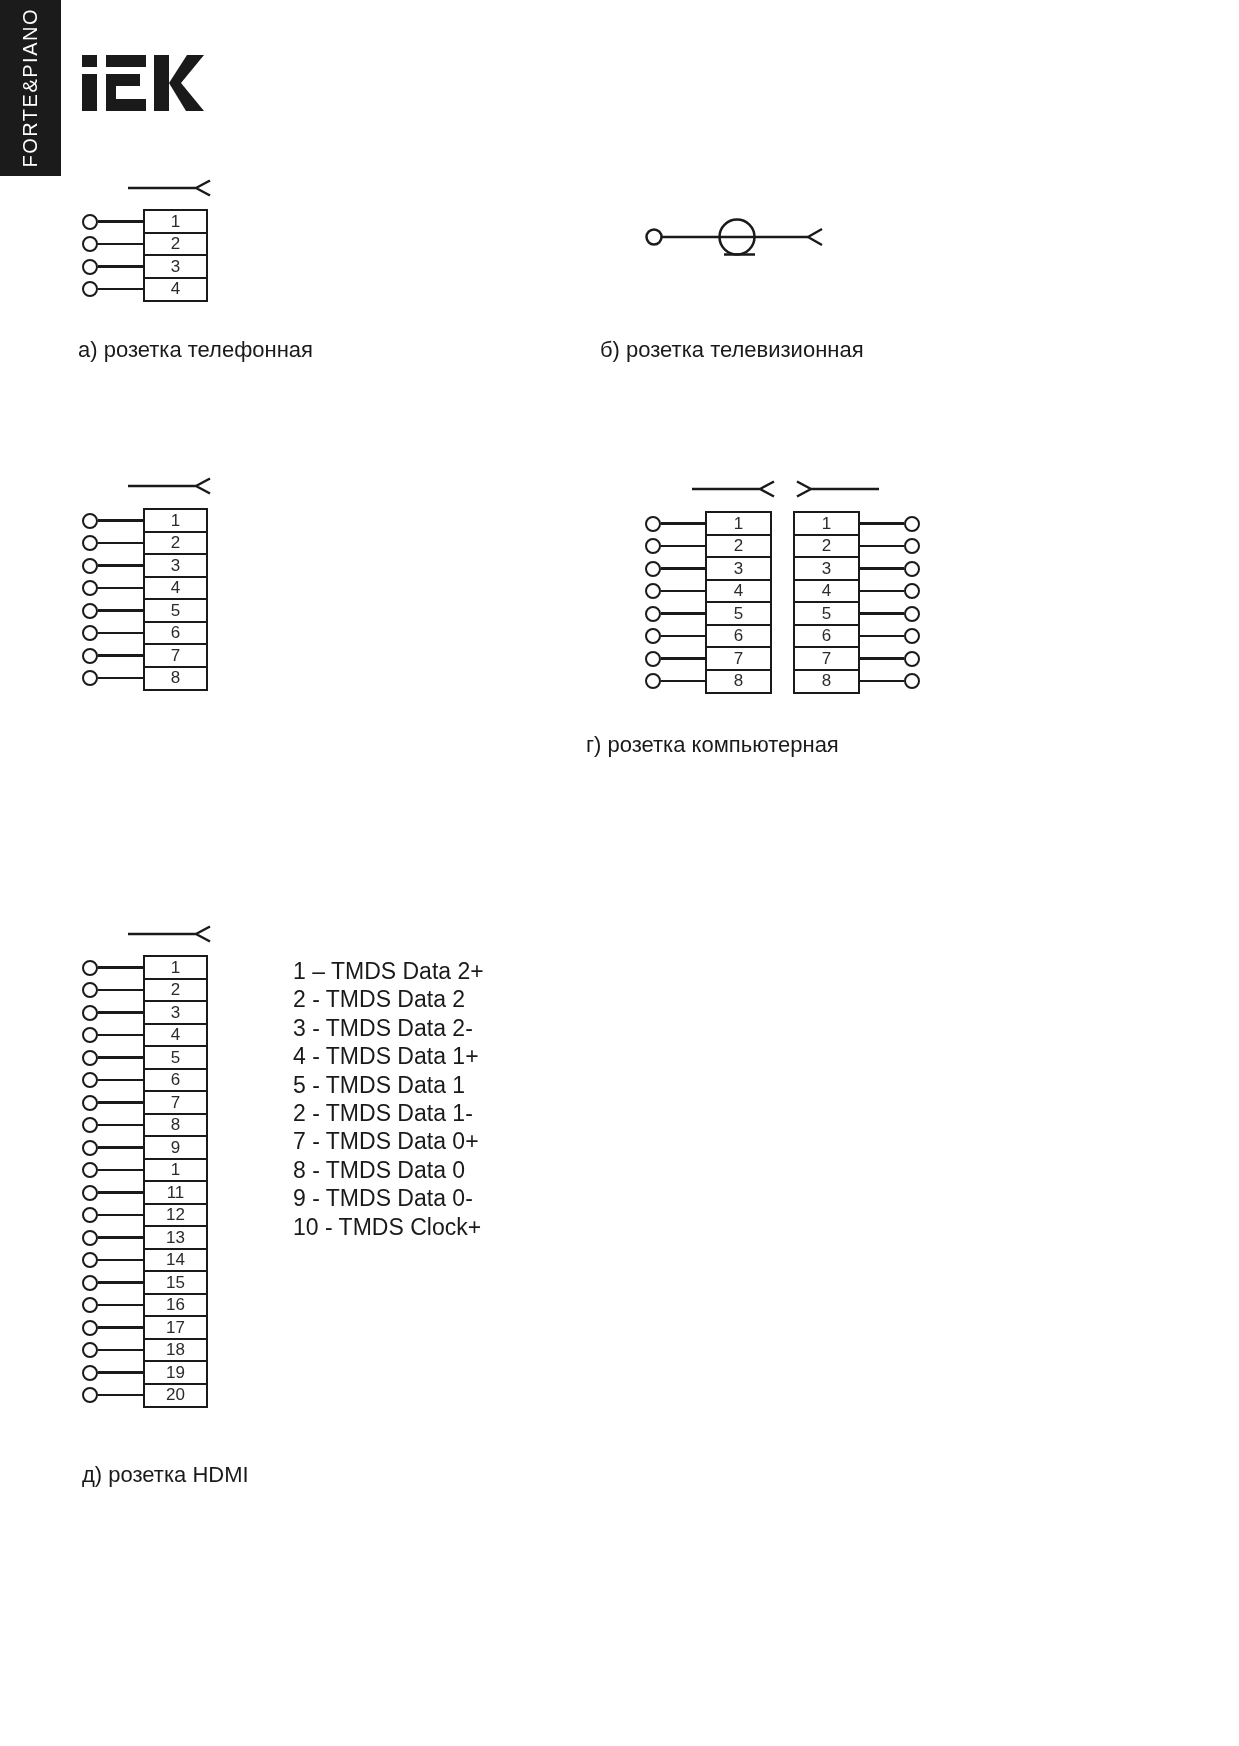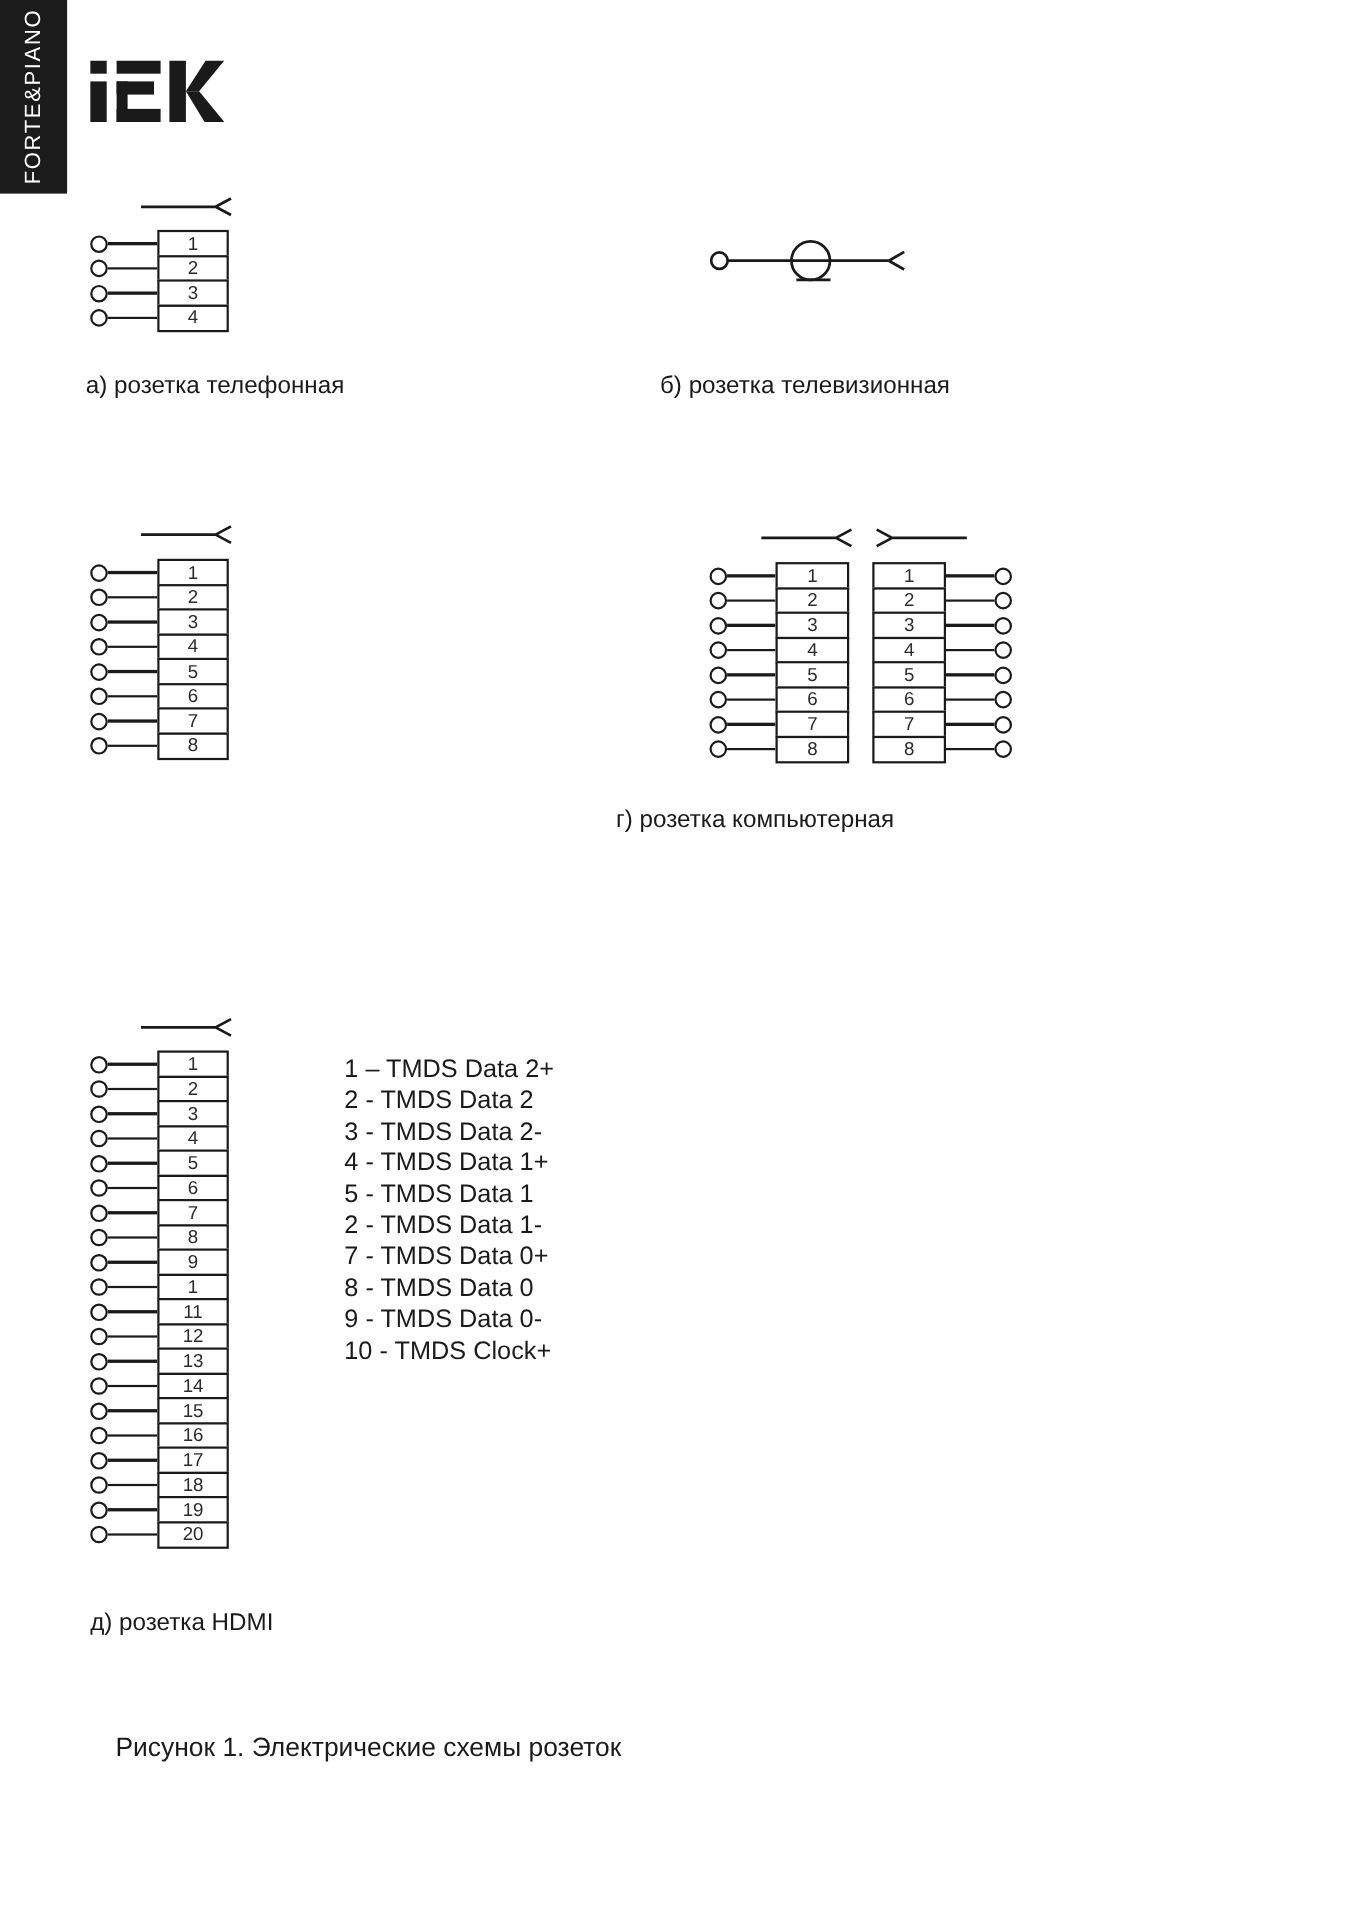--- a/index.html
+++ b/index.html
@@ -39,21 +39,21 @@
     width:65px;height:25px;border:2.5px solid var(--ink,#1a1a1a);
     box-sizing:border-box;flex:none;background:var(--paper,#fff);
     display:flex;align-items:center;justify-content:center;
   }
   .pin-num{font-size:17px;color:#2b2b2b;}
   .pin-block.right .pin-row{flex-direction:row-reverse;}
   .g-block .pin-wire{width:44px;}
   .g-block .pin-cell{width:67px;}
   
   .caption{position:absolute;font-size:22px;white-space:nowrap;}
-  .hdmi-labels{position:absolute;font-size:23px;line-height:28.4px;white-space:nowrap;margin-left:20px;}
+  .hdmi-labels{position:absolute;font-size:23px;line-height:28.4px;white-space:nowrap;}
   .figure-caption{position:absolute;left:105px;top:1575px;font-size:24px;white-space:nowrap;}
 </style>
 </head>
 <body>
 
 <div class="page">
 
   <div class="banner">
     <span class="banner-text">FORTE&amp;PIANO</span>
   </div>
@@ -331,21 +331,21 @@
       </div>
 
       <div class="pin-row">
         <span class="pin-circle"></span>
         <span class="pin-wire"></span>
         <span class="pin-cell">
           <span class="pin-num">8</span>
         </span>
       </div>
     </div>
-  <div class="caption" style="left:560px;top:732px">г) розетка компьютерная</div>
+  <div class="caption" style="left:586px;top:732px">г) розетка компьютерная</div>
 
   <span class="sym" style="left:128px;top:924px">
     <svg width="84" height="20" viewBox="0 0 84 20" fill="none" stroke="currentColor" stroke-width="2.5" aria-hidden="true">
       <path d="M0 10 H68 M68 10 L82 2.5 M68 10 L82 17.5"></path>
     </svg>
   </span>
   <div class="pin-block" style="left:82px;top:955px">
 
       <div class="pin-row">
         <span class="pin-circle"></span>
@@ -524,15 +524,14 @@
       <div>7 - TMDS Data 0+</div>
 
       <div>8 - TMDS Data 0</div>
 
       <div>9 - TMDS Data 0-</div>
 
       <div>10 - TMDS Clock+</div>
     </div>
   <div class="caption" style="left:82px;top:1462px">д) розетка HDMI</div>
 
-  <div class="figure-caption">Рисунок 1. Электрические схемы розеток</div>
 
 </div>
 
 </body></html>

